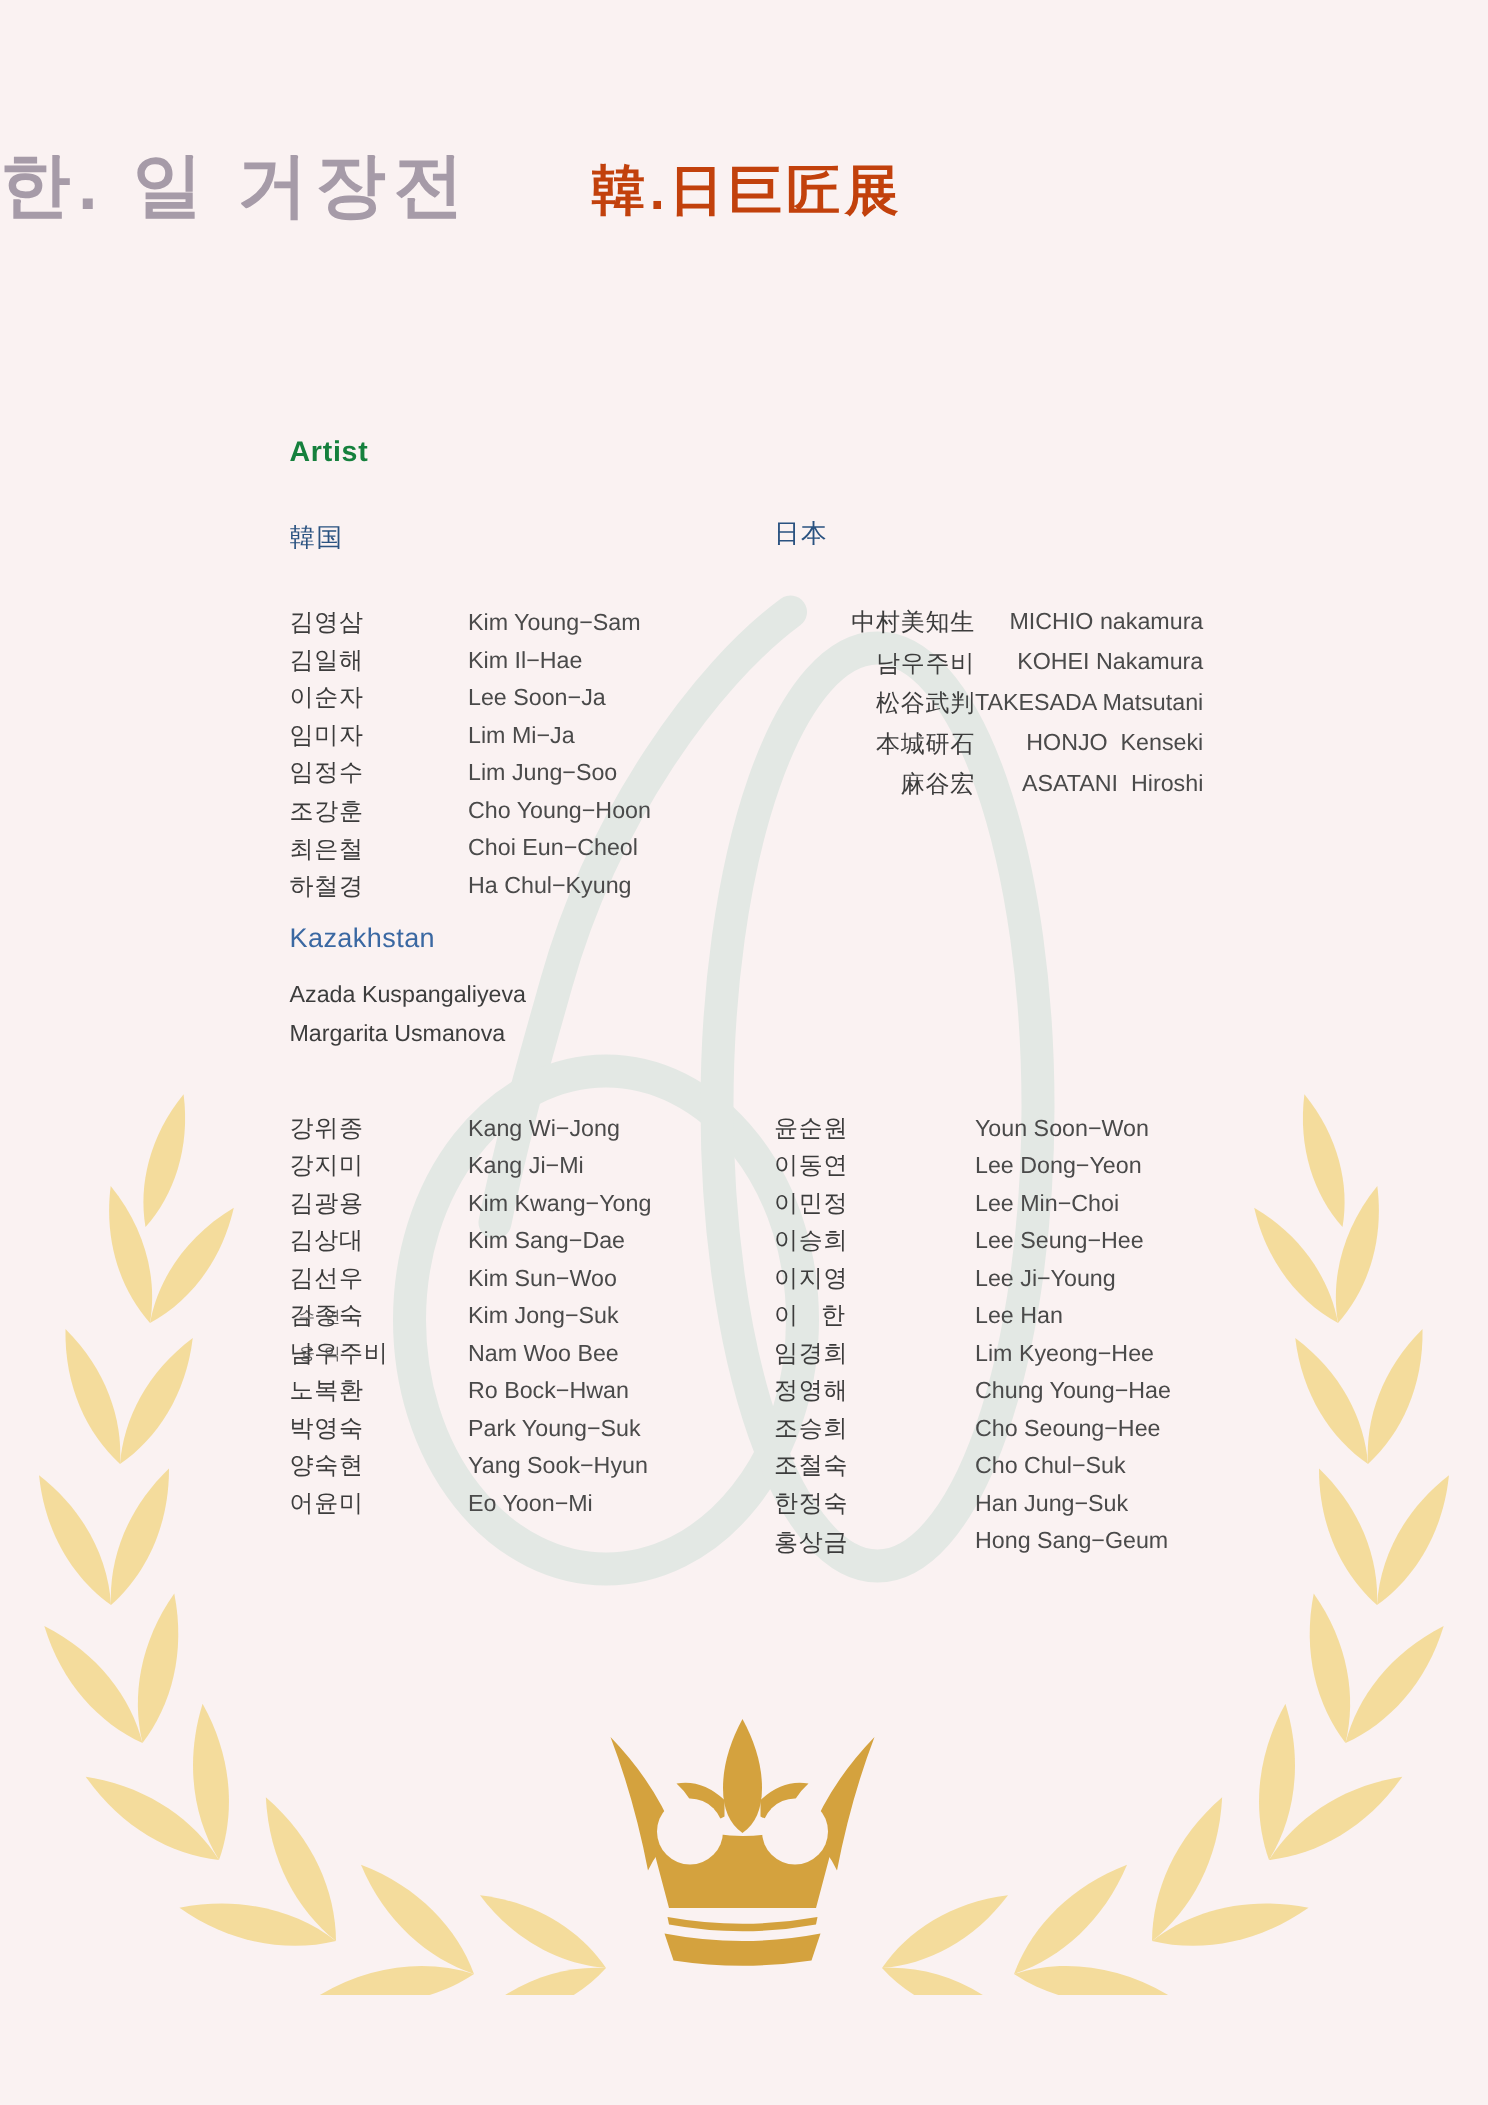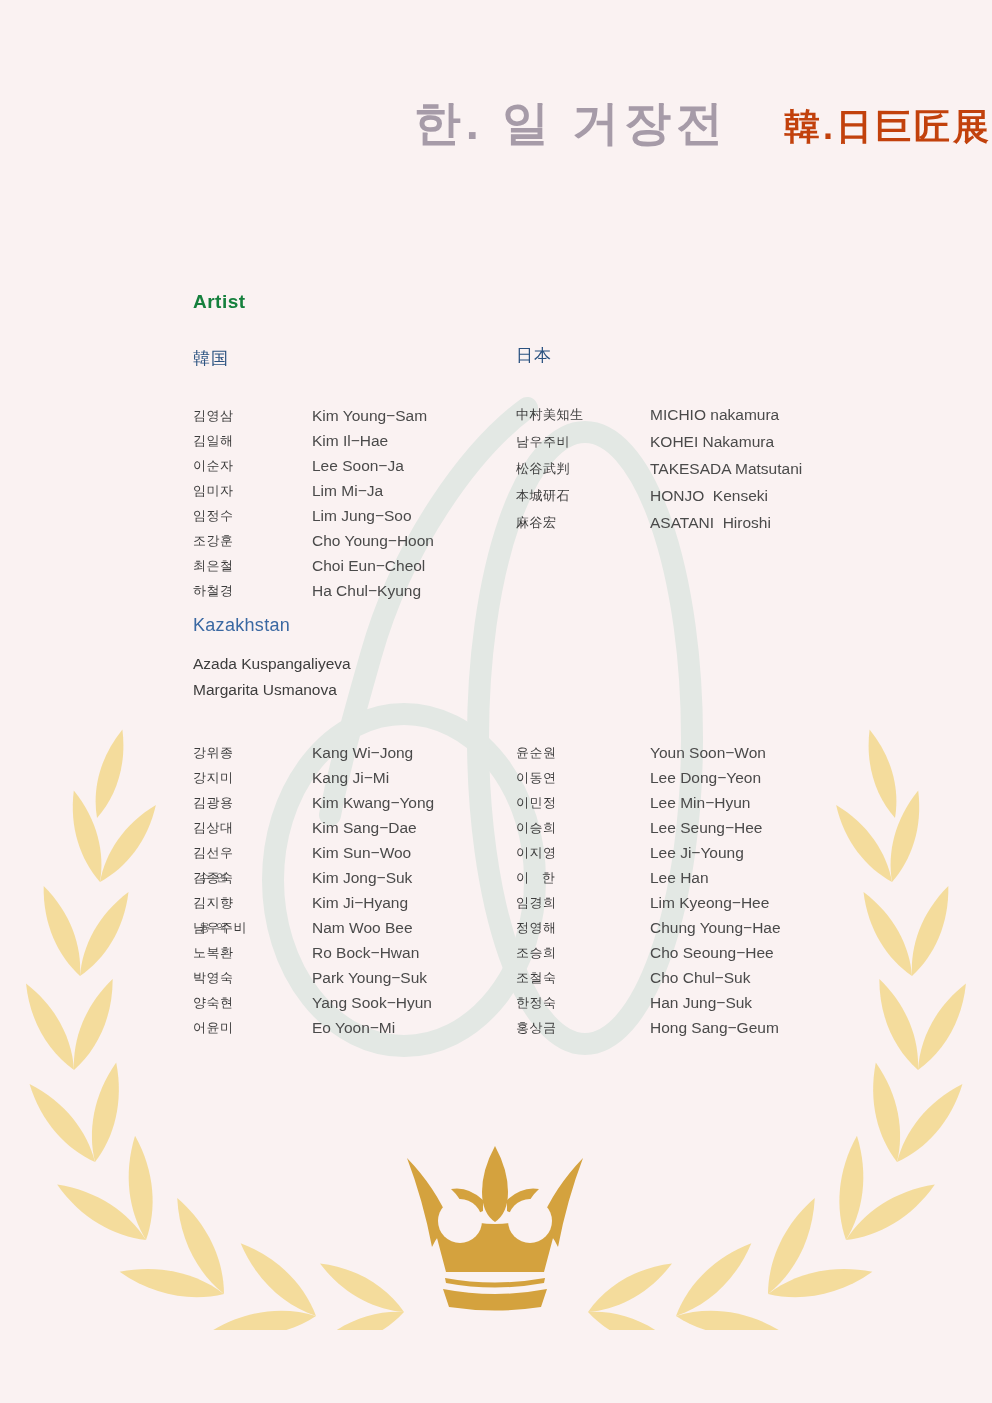--- a/index.html
+++ b/index.html
@@ -7,41 +7,41 @@
   .page{position:relative;width:992px;height:1403px;background:#faf2f2;overflow:hidden;margin:0 auto;}
 
   
   .watermark-svg{position:absolute;top:0;left:0;z-index:0;}
   .wreath-svg{position:absolute;top:710px;left:0;z-index:1;}
   .sr-only{position:absolute;width:1px;height:1px;overflow:hidden;clip:rect(0 0 0 0);}
 
   
   .layer{position:absolute;top:0;left:0;width:100%;height:100%;z-index:2;}
 
-  .title-row{position:absolute;top:92px;left:0;width:100%;display:flex;justify-content:flex-end;align-items:baseline;gap:56px;}
+  .title-row{position:absolute;top:92px;left:0;width:100%;display:flex;justify-content:flex-start;align-items:baseline;gap:80px;}
   .title-kor{font-size:47px;font-weight:700;color:#a69ba8;letter-spacing:5px;white-space:pre;}
   .title-hanja{font-size:36px;font-weight:800;color:#c2410c;letter-spacing:3px;white-space:pre;}
 
   .artist-heading{position:absolute;left:193px;top:291px;font-size:19px;font-weight:700;color:#15803d;letter-spacing:.5px;}
 
   .sec-heading{position:absolute;font-size:17px;color:#2a5280;letter-spacing:1px;white-space:pre;}
   .korea-heading{left:193px;top:347px;}
   .japan-heading{left:516px;top:344px;}
   .kaz-heading{position:absolute;left:193px;top:615px;font-size:18px;color:#3a68a2;letter-spacing:.3px;}
 
   .list{position:absolute;color:#3c3c3c;}
   .row{display:grid;align-items:center;}
-  .kor{font-size:13px;color:#3c3c3c;letter-spacing:.5px;white-space:pre;}
+  .kor{font-size:16px;color:#3c3c3c;letter-spacing:.5px;white-space:pre;}
   .rom{font-size:15.5px;color:#4a4a4a;white-space:pre;}
   .pre{font-size:11px;color:#5c5c5c;letter-spacing:1.5px;white-space:pre;padding-left:2px;margin-left:48px;}
 
   .korea-list{left:193px;top:403px;}
   .korea-list .row{grid-template-columns:119px auto;height:25.1px;}
 
-  .japan-list{left:516px;top:402px;}
+  .japan-list{left:516px;top:402px;text-align:right;}
   .japan-list .row{grid-template-columns:134px auto;height:26.9px;}
 
   .kaz-list{left:193px;top:651px;}
   .kaz-list .row{height:26.3px;grid-template-columns:auto;}
   .kaz-list .rom{font-size:15.5px;color:#3d3d3d;}
 
   .members-left{left:149px;top:740px;}
   .members-left .row{grid-template-columns:44px 119px auto;height:25.05px;}
 
   .members-right{left:516px;top:740px;}
@@ -243,25 +243,20 @@
           <span class="kor">김선우</span>
           <span class="rom">Kim Sun−Woo</span>
         </div>
 
         <div class="row">
           <span class="pre">수 연</span>
           <span class="kor">김종숙</span>
           <span class="rom">Kim Jong−Suk</span>
         </div>
 
-        <div class="row">
-          <span class="pre"></span>
-          <span class="kor">김지향</span>
-          <span class="rom">Kim Ji−Hyang</span>
-        </div>
 
         <div class="row">
           <span class="pre">융 익</span>
           <span class="kor">남우주비</span>
           <span class="rom">Nam Woo Bee</span>
         </div>
 
         <div class="row">
           <span class="pre"></span>
           <span class="kor">노복환</span>
@@ -294,21 +289,21 @@
           <span class="rom">Youn Soon−Won</span>
         </div>
 
         <div class="row">
           <span class="kor">이동연</span>
           <span class="rom">Lee Dong−Yeon</span>
         </div>
 
         <div class="row">
           <span class="kor">이민정</span>
-          <span class="rom">Lee Min−Hyun</span>
+          <span class="rom">Lee Min−Choi</span>
         </div>
 
         <div class="row">
           <span class="kor">이승희</span>
           <span class="rom">Lee Seung−Hee</span>
         </div>
 
         <div class="row">
           <span class="kor">이지영</span>
           <span class="rom">Lee Ji−Young</span>

